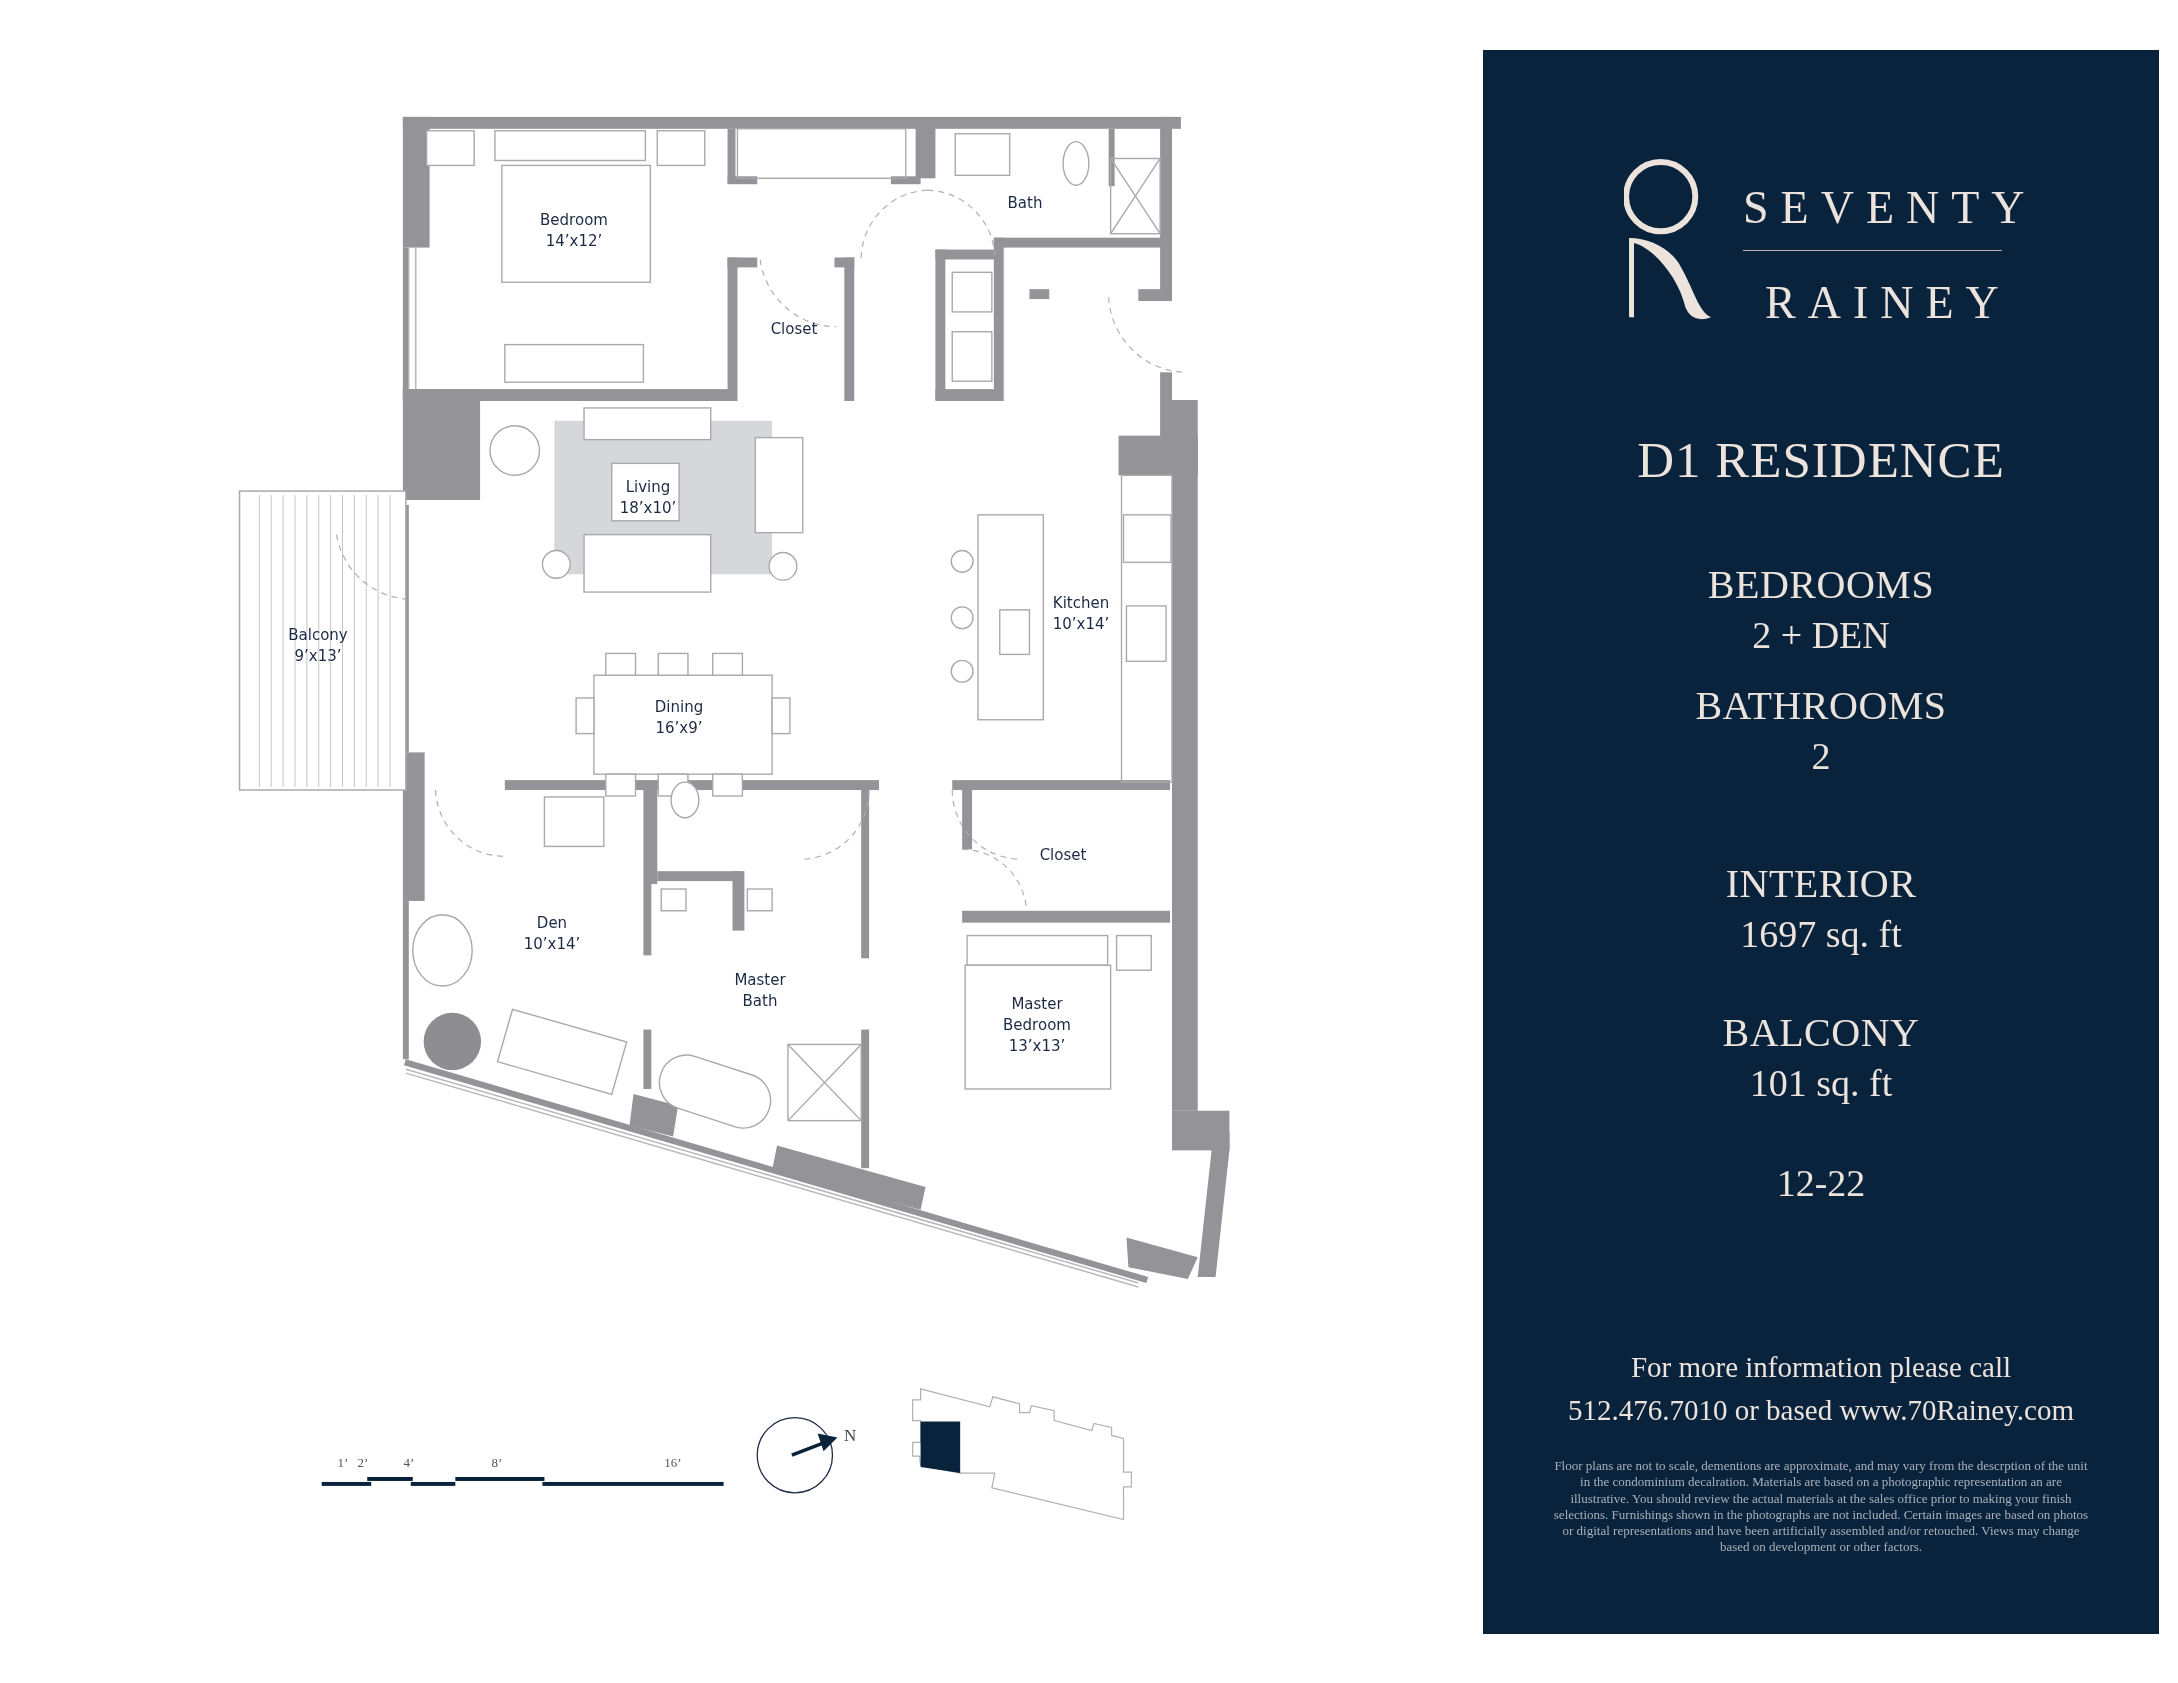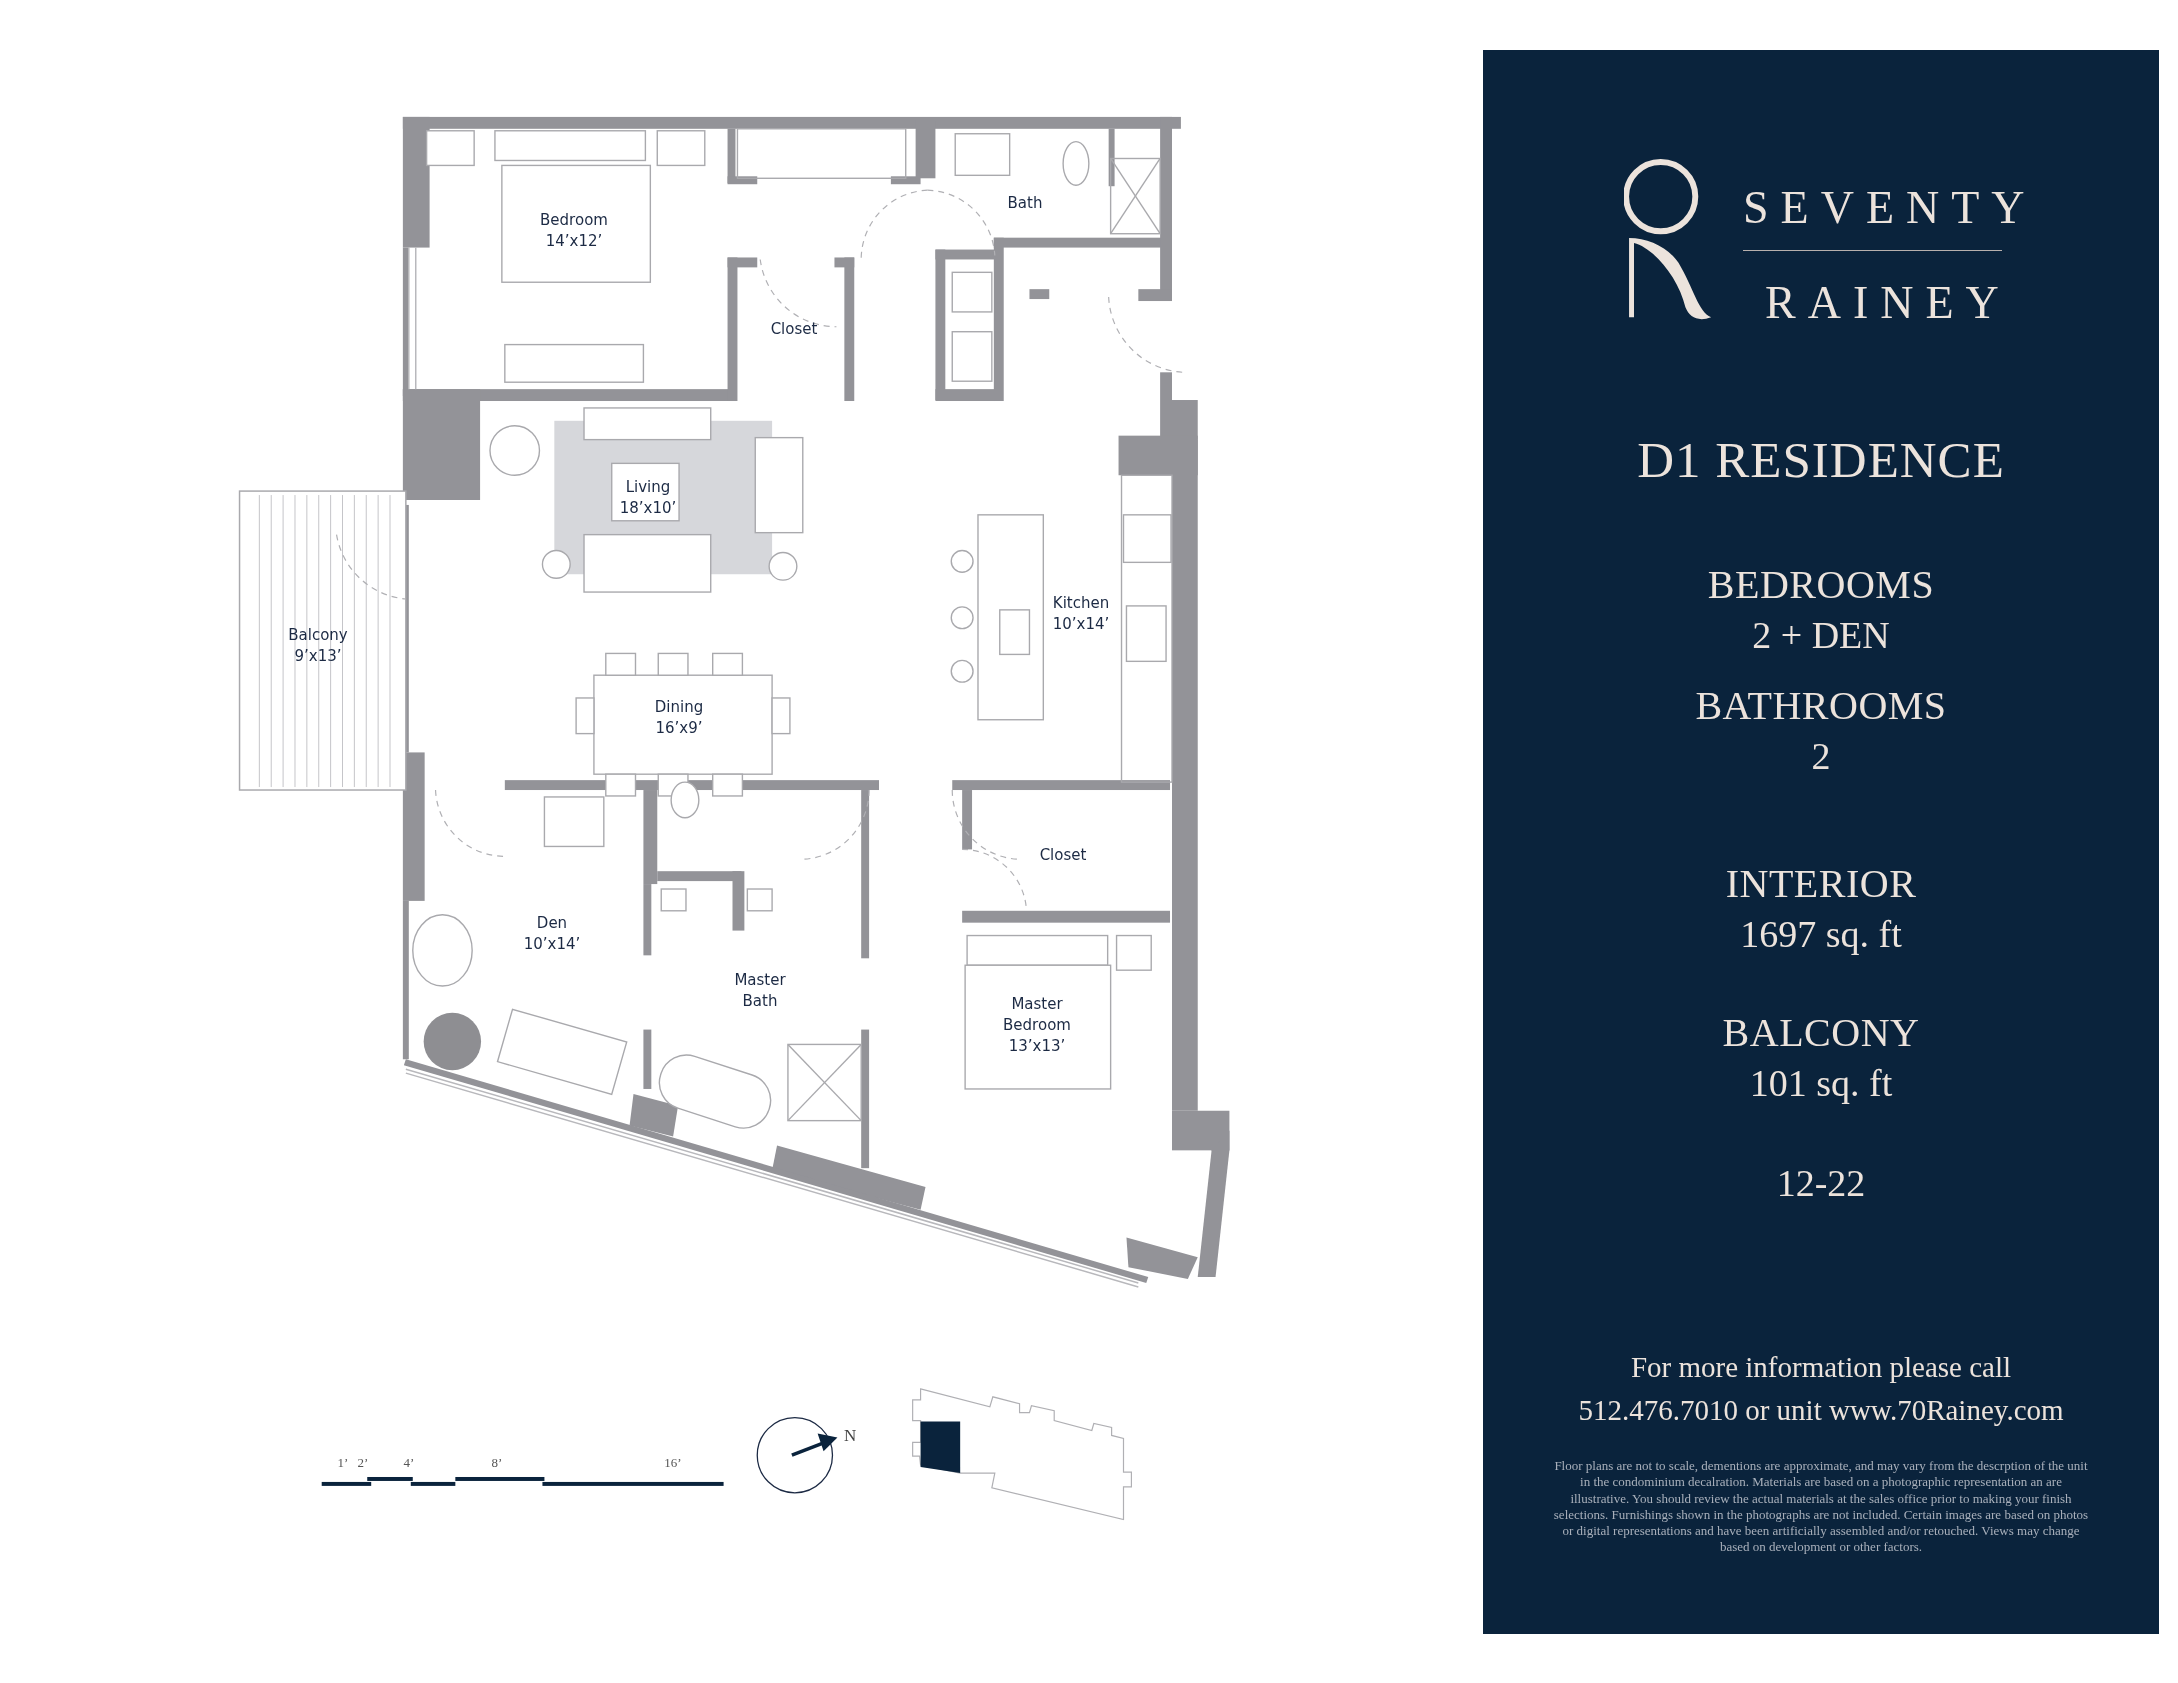--- a/index.html
+++ b/index.html
@@ -303,18 +303,18 @@
   <div class="stat" style="top:958px;">
     <span class="k">BALCONY</span>
     <span class="v">101 sq. ft</span>
   </div>
   <div class="stat" style="top:1108px;">
     <span class="v">12-22</span>
   </div>
 
   <div class="contact">
     <div>For more information please call</div>
-    <div>512.476.7010 or unit www.70Rainey.com</div>
+    <div>512.476.7010 or based www.70Rainey.com</div>
   </div>
 
   <div class="disclaimer">Floor plans are not to scale, dementions are approximate, and may vary from the descrption of the unit in the condominium decalration. Materials are based on a photographic representation an are illustrative. You should review the actual materials at the sales office prior to making your finish selections. Furnishings shown in the photographs are not included. Certain images are based on photos or digital representations and have been artificially assembled and/or retouched. Views may change based on development or other factors.</div>
 </div>
 
 
 </body></html>

